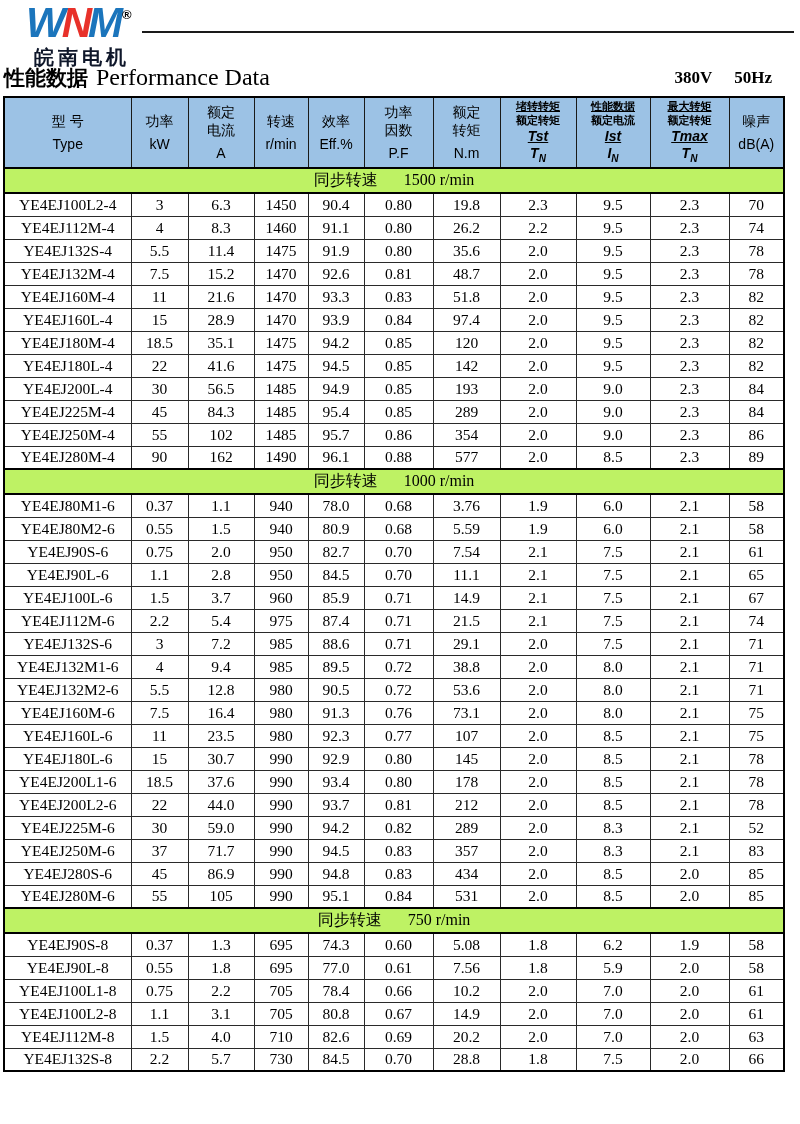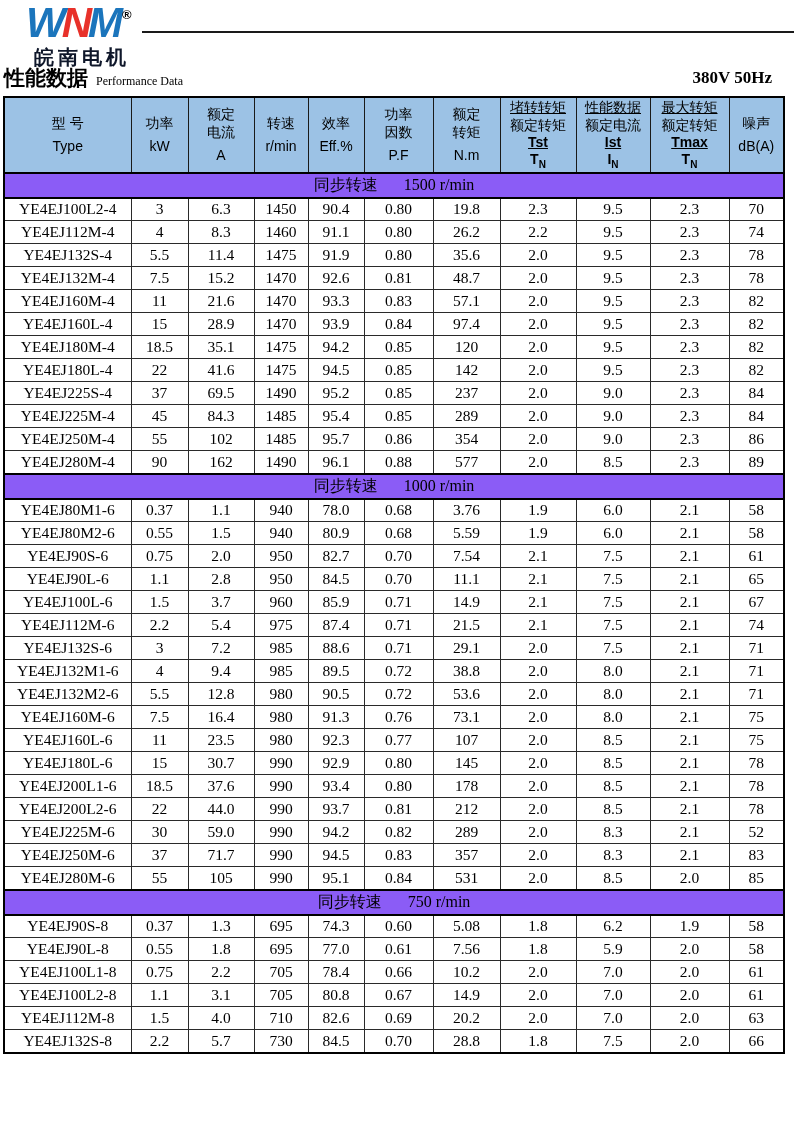--- a/index.html
+++ b/index.html
@@ -13,37 +13,37 @@
   .logo-text{font-style:italic;font-weight:bold;font-size:42px;letter-spacing:-4px;font-family:"Liberation Sans",sans-serif;text-align:right;}
   .logo-text .b{color:var(--logo-blue);}
   .logo-text .r{color:var(--logo-red);}
   .logo-reg{font-size:13px;font-style:normal;color:#000;vertical-align:18px;letter-spacing:0;margin-left:3px;}
   .logo-sub{font-weight:bold;font-size:20px;letter-spacing:4px;margin-top:3px;margin-left:8px;color:#0f172a;}
   .top-line{position:absolute;left:142px;top:31px;width:652px;height:0;border-top:2px solid #1a1a1a;}
 
   
   .title-bar{position:absolute;left:4px;top:64px;width:792px;height:26px;}
   .title-zh{font-weight:bold;font-size:21px;font-family:"Liberation Sans",sans-serif;text-align:right;}
-  .title-en{font-size:12px;font-family:"Liberation Serif",serif;margin-left:8px;}
+  .title-en{font-size:24px;font-family:"Liberation Serif",serif;margin-left:8px;}
   .ratings{position:absolute;right:28px;top:68px;font-family:"Liberation Serif",serif;font-weight:bold;font-size:17px;}
-  .ratings span{margin-left:4px;}
+  .ratings span{margin-left:22px;}
 
   
   table.perf{position:absolute;left:3px;top:96px;width:780px;border-collapse:collapse;table-layout:fixed;border:2px solid #000;}
   thead th{background:var(--header-bg);border:1px solid #1a1a1a;border-bottom:2px solid #000;height:71px;
            vertical-align:middle;text-align:center;font-size:14px;line-height:1.3;padding:1px 0;font-weight:normal;
            font-family:"Liberation Sans",sans-serif;}
   .th-zh{white-space:pre-line;}
   .th-en{margin-top:5px;}
-  .fr-zh{font-size:14px;line-height:1.25;}
+  .fr-zh{font-size:11px;line-height:1.25;font-weight:bold;}
   .u{text-decoration:underline;}
-  .fr-sym{font-weight:bold;font-size:14px;line-height:1.2;}
+  .fr-sym{font-weight:bold;font-size:14px;line-height:1.2;font-style:italic;}
   .fr-sym sub{font-size:10px;}
   tr.section-row td{border:1px solid #1a1a1a;border-top:2px solid #000;border-bottom:2px solid #000;
-    text-align:center;height:25px;font-family:"Liberation Serif",serif;font-size:16px;background:#8b5cf6;}
+    text-align:center;height:25px;font-family:"Liberation Serif",serif;font-size:16px;background:#bef264;}
   tr.section-row .sec-speed{margin-left:26px;}
   tr.data-row td{border:1px solid #2a2a2a;text-align:center;height:23px;font-family:"Liberation Serif",serif;
     font-size:15.5px;padding:0;white-space:nowrap;overflow:hidden;}
 </style>
 </head>
 <body>
 
 <div class="page">
 
   <div class="logo">
@@ -186,21 +186,21 @@
           <td>2.3</td>
           <td>78</td>
         </tr>
         <tr class="data-row">
           <td>YE4EJ160M-4</td>
           <td>11</td>
           <td>21.6</td>
           <td>1470</td>
           <td>93.3</td>
           <td>0.83</td>
-          <td>57.1</td>
+          <td>51.8</td>
           <td>2.0</td>
           <td>9.5</td>
           <td>2.3</td>
           <td>82</td>
         </tr>
         <tr class="data-row">
           <td>YE4EJ160L-4</td>
           <td>15</td>
           <td>28.9</td>
           <td>1470</td>
@@ -232,27 +232,27 @@
           <td>1475</td>
           <td>94.5</td>
           <td>0.85</td>
           <td>142</td>
           <td>2.0</td>
           <td>9.5</td>
           <td>2.3</td>
           <td>82</td>
         </tr>
         <tr class="data-row">
-          <td>YE4EJ225S-4</td>
-          <td>37</td>
-          <td>69.5</td>
-          <td>1490</td>
-          <td>95.2</td>
+          <td>YE4EJ200L-4</td>
+          <td>30</td>
+          <td>56.5</td>
+          <td>1485</td>
+          <td>94.9</td>
           <td>0.85</td>
-          <td>237</td>
+          <td>193</td>
           <td>2.0</td>
           <td>9.0</td>
           <td>2.3</td>
           <td>84</td>
         </tr>
         <tr class="data-row">
           <td>YE4EJ225M-4</td>
           <td>45</td>
           <td>84.3</td>
           <td>1485</td>
@@ -493,20 +493,33 @@
           <td>37</td>
           <td>71.7</td>
           <td>990</td>
           <td>94.5</td>
           <td>0.83</td>
           <td>357</td>
           <td>2.0</td>
           <td>8.3</td>
           <td>2.1</td>
           <td>83</td>
+        </tr>
+        <tr class="data-row">
+          <td>YE4EJ280S-6</td>
+          <td>45</td>
+          <td>86.9</td>
+          <td>990</td>
+          <td>94.8</td>
+          <td>0.83</td>
+          <td>434</td>
+          <td>2.0</td>
+          <td>8.5</td>
+          <td>2.0</td>
+          <td>85</td>
         </tr>
         <tr class="data-row">
           <td>YE4EJ280M-6</td>
           <td>55</td>
           <td>105</td>
           <td>990</td>
           <td>95.1</td>
           <td>0.84</td>
           <td>531</td>
           <td>2.0</td>

